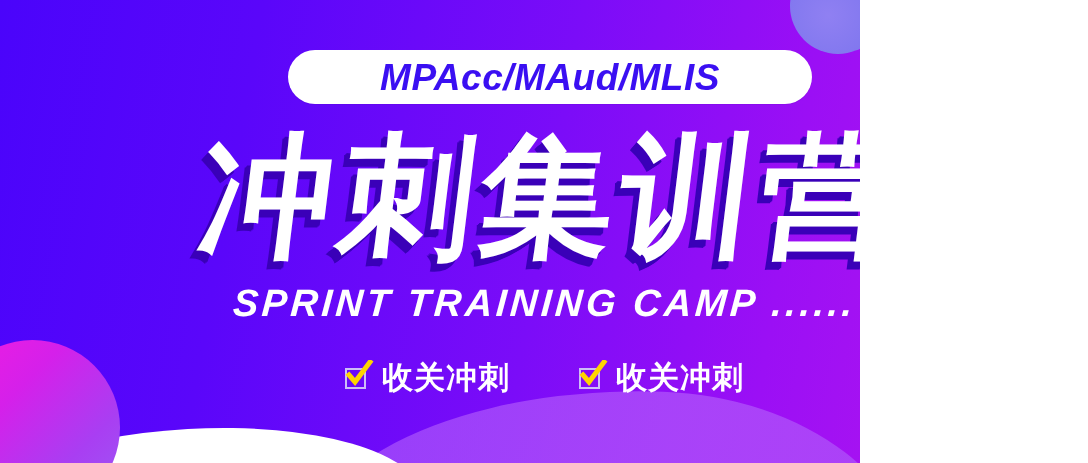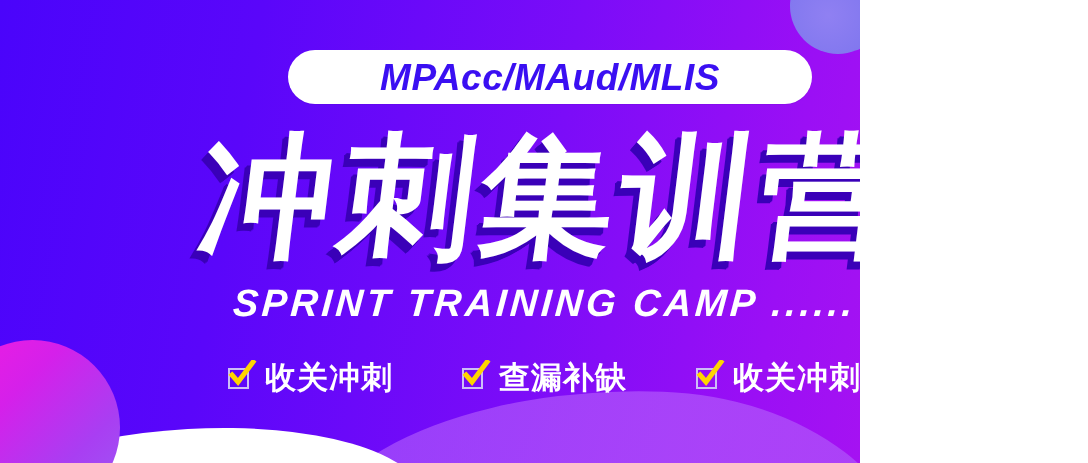--- a/index.html
+++ b/index.html
@@ -238,29 +238,20 @@
         <span class="checkbox-icon">
           <span class="box"></span>
           <svg class="tick" viewBox="0 0 30 30">
             <path d="M5 15 L11 22 L26 2" stroke="#ffd400" stroke-width="5" fill="none" stroke-linecap="square" stroke-linejoin="miter"></path>
           </svg>
         </span>
         <span class="feature-label">收关冲刺</span>
       </div>
 
 
-      <div class="feature-item">
-        <span class="checkbox-icon">
-          <span class="box"></span>
-          <svg class="tick" viewBox="0 0 30 30">
-            <path d="M5 15 L11 22 L26 2" stroke="#ffd400" stroke-width="5" fill="none" stroke-linecap="square" stroke-linejoin="miter"></path>
-          </svg>
-        </span>
-        <span class="feature-label">查漏补缺</span>
-      </div>
 
       <div class="feature-item">
         <span class="checkbox-icon">
           <span class="box"></span>
           <svg class="tick" viewBox="0 0 30 30">
             <path d="M5 15 L11 22 L26 2" stroke="#ffd400" stroke-width="5" fill="none" stroke-linecap="square" stroke-linejoin="miter"></path>
           </svg>
         </span>
         <span class="feature-label">收关冲刺</span>
       </div>

